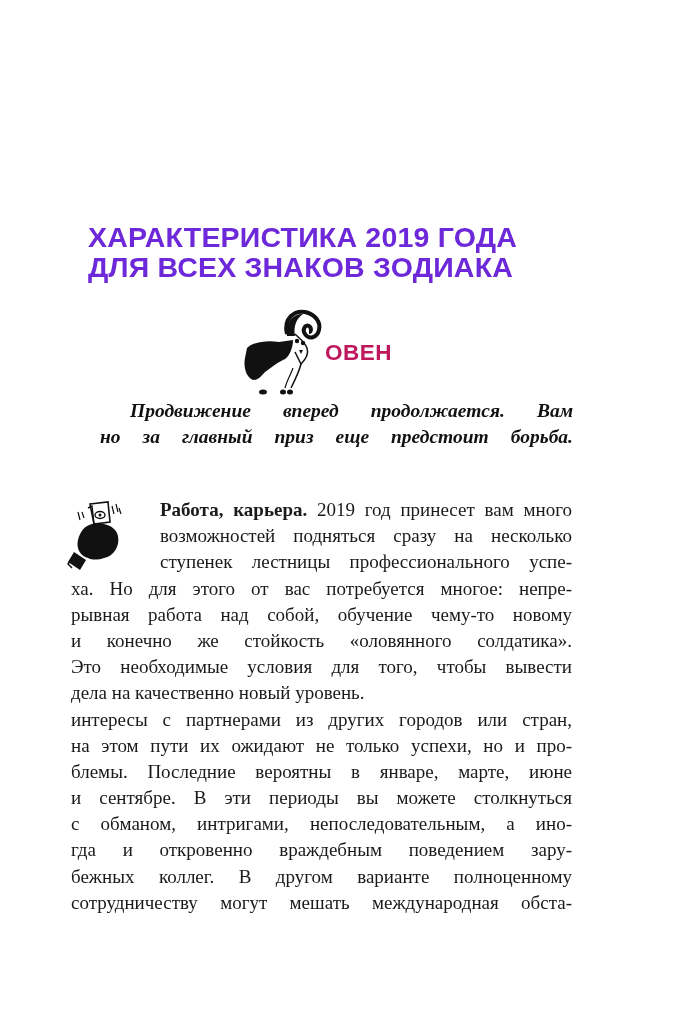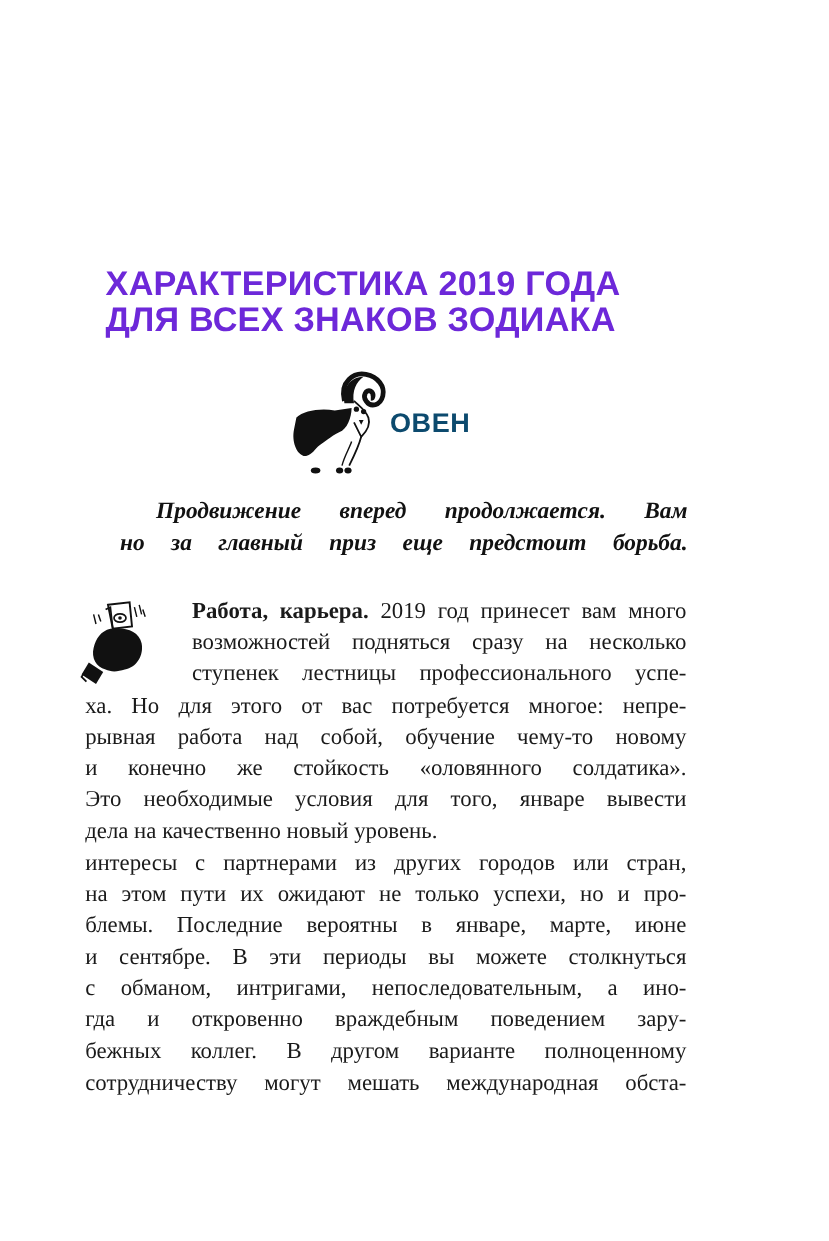--- a/index.html
+++ b/index.html
@@ -10,30 +10,30 @@
       font-family: "Liberation Sans", "DejaVu Sans", sans-serif;
       font-weight: bold; font-size: 28.5px; line-height: 30px;
       letter-spacing: 0.2px; color: #6d28d9;
     }
     .heading .hl { display: block; white-space: nowrap; }
 
     .sign-icon { position: absolute; left: 243px; top: 308px; width: 80px; height: 88px; }
     .sign-name {
       position: absolute; left: 325px; top: 340px;
       font-family: "Liberation Sans", "DejaVu Sans", sans-serif;
-      font-weight: bold; font-size: 22.5px; line-height: 26px; letter-spacing: 0.5px; color: #0c4a6e;
+      font-weight: bold; font-size: 22.5px; line-height: 26px; letter-spacing: 0.5px; color: #be185d;
     }
 
     .lead {
       position: absolute; left: 100px; top: 398px; width: 473px;
       font-family: "Liberation Serif", "DejaVu Serif", serif;
       font-style: italic; font-weight: bold; font-size: 19.5px; line-height: 25.5px; color: #111;
     }
     .lead .ln { display: block; white-space: nowrap; text-align: justify; text-align-last: justify; }
-    .lead .ln.first { padding-left: 30px; margin-top: 16px; }
+    .lead .ln.first { padding-left: 30px; }
 
     .body {
       position: absolute; left: 71px; top: 497px; width: 501px;
       font-family: "Liberation Serif", "DejaVu Serif", serif;
       font-size: 19px; line-height: 26.2px; color: #1a1a1a;
     }
     .body .ln { display: block; white-space: nowrap; text-align: justify; text-align-last: justify; height: 26.2px; overflow: visible; }
     .body .ln.last { text-align-last: left; }
     .body .ln.wrap { margin-left: 89px; }
     .body .ln.indent { padding-left: 30px; }
@@ -95,21 +95,21 @@
   </svg>
 </div>
 
 <div class="body">
   <span class="ln wrap"><span class="rubric">Работа, карьера.</span><span> 2019 год принесет вам много</span></span>
   <span class="ln wrap">возможностей подняться сразу на несколько</span>
   <span class="ln wrap">ступенек лестницы профессионального успе-</span>
   <span class="ln">ха. Но для этого от вас потребуется многое: непре-</span>
   <span class="ln">рывная работа над собой, обучение чему-то новому</span>
   <span class="ln">и конечно же стойкость «оловянного солдатика».</span>
-  <span class="ln">Это необходимые условия для того, январе вывести</span>
+  <span class="ln">Это необходимые условия для того, чтобы вывести</span>
   <span class="ln last">дела на качественно новый уровень.</span>
 
   <span class="ln">интересы с партнерами из других городов или стран,</span>
   <span class="ln">на этом пути их ожидают не только успехи, но и про-</span>
   <span class="ln">блемы. Последние вероятны в январе, марте, июне</span>
   <span class="ln">и сентябре. В эти периоды вы можете столкнуться</span>
   <span class="ln">с обманом, интригами, непоследовательным, а ино-</span>
   <span class="ln">гда и откровенно враждебным поведением зару-</span>
   <span class="ln">бежных коллег. В другом варианте полноценному</span>
   <span class="ln">сотрудничеству могут мешать международная обста-</span>

